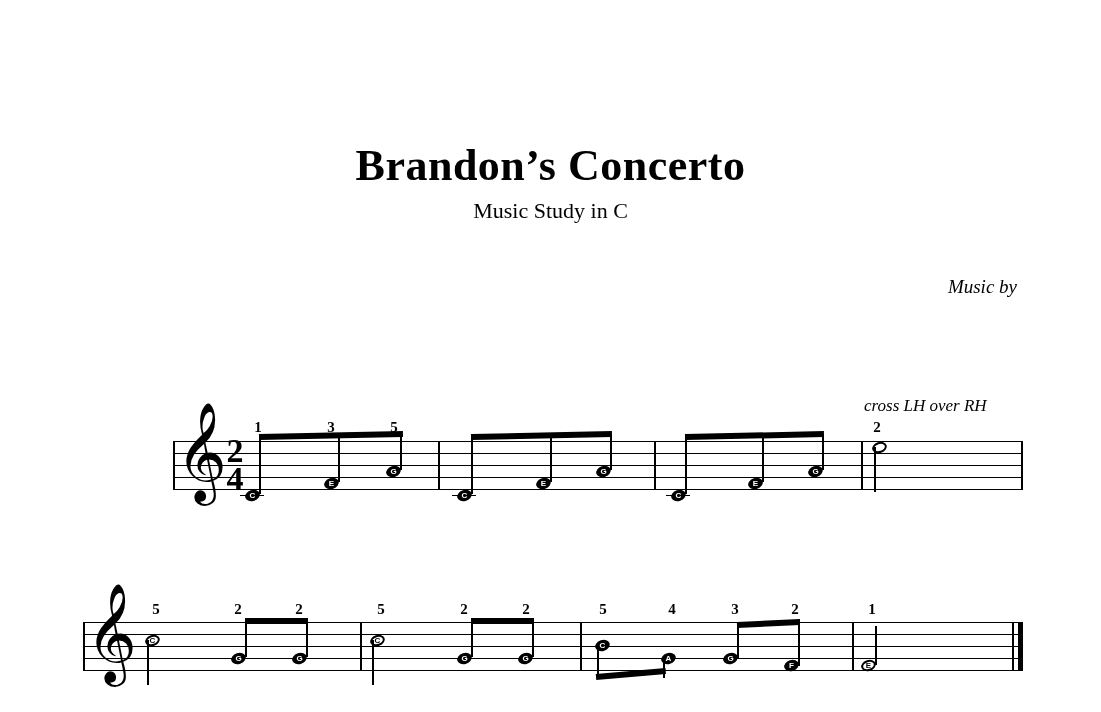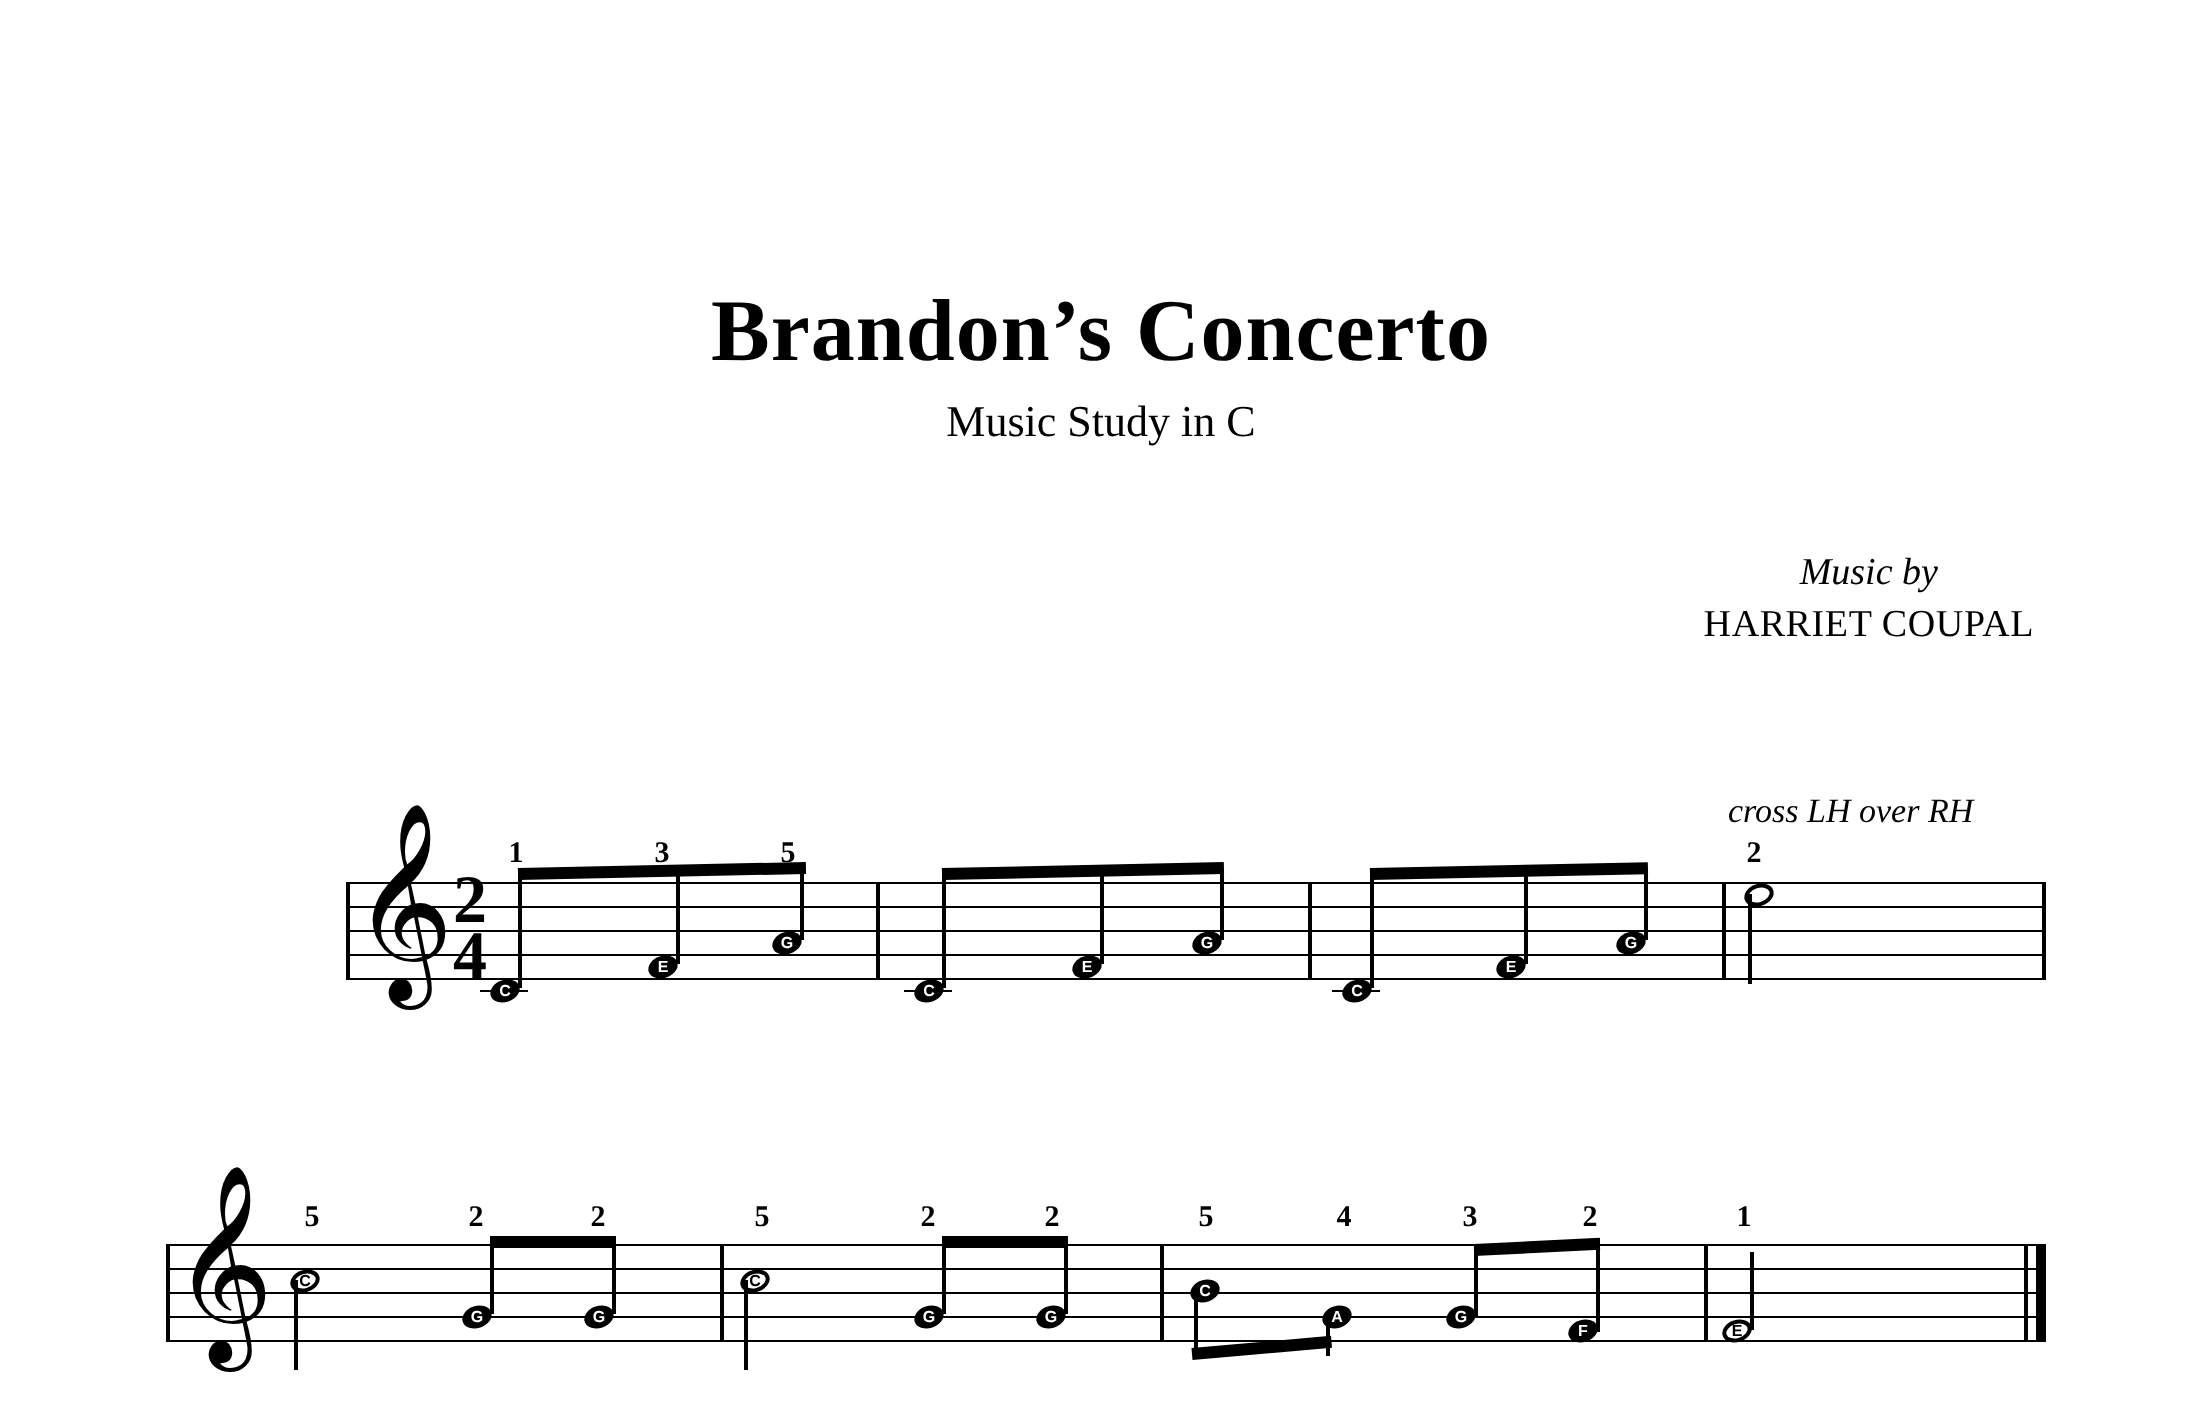--- a/index.html
+++ b/index.html
@@ -45,21 +45,21 @@
     left: 0;
     width: 1101px;
     text-align: center;
     font-size: 22px;
     font-family: "Liberation Serif", serif;
   }
   .composer-block {
     position: absolute;
     top: 274px;
     right: 84px;
-    text-align: center;
+    text-align: left;
     line-height: 1.35;
     margin-left: 35px;
   }
   .composer-by {
     font-style: italic;
     font-size: 19px;
   }
   .composer-name {
     font-size: 19px;
     letter-spacing: 0.3px;
@@ -147,21 +147,20 @@
 </head>
 <body>
 
 <div id="page">
 
   <div class="main-title">Brandon’s Concerto</div>
   <div class="subtitle">Music Study in C</div>
 
   <div class="composer-block">
     <div class="composer-by">Music by</div>
-    <div class="composer-name">HARRIET COUPAL</div>
   </div>
 
   <div class="system" style="left:0; top:0; width:1101px; height:120px;">
 
     <div class="direction" style="left:864px; top:396px;">cross LH over RH</div>
 
     <div class="staff-lines">
       <div class="staff-line" style="left:174px; top:441px; width:848px;"></div>
       <div class="staff-line" style="left:174px; top:453px; width:848px;"></div>
       <div class="staff-line" style="left:174px; top:465px; width:848px;"></div>

